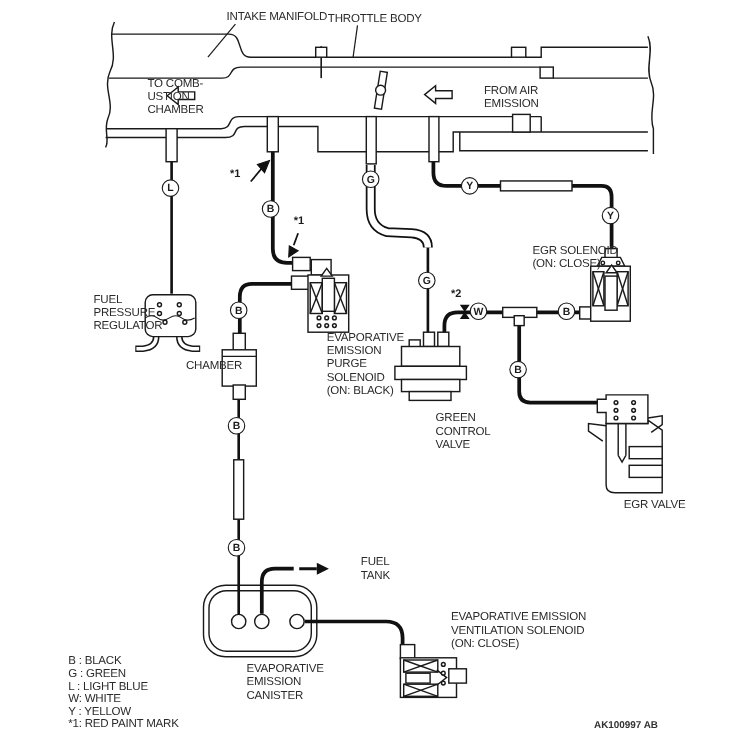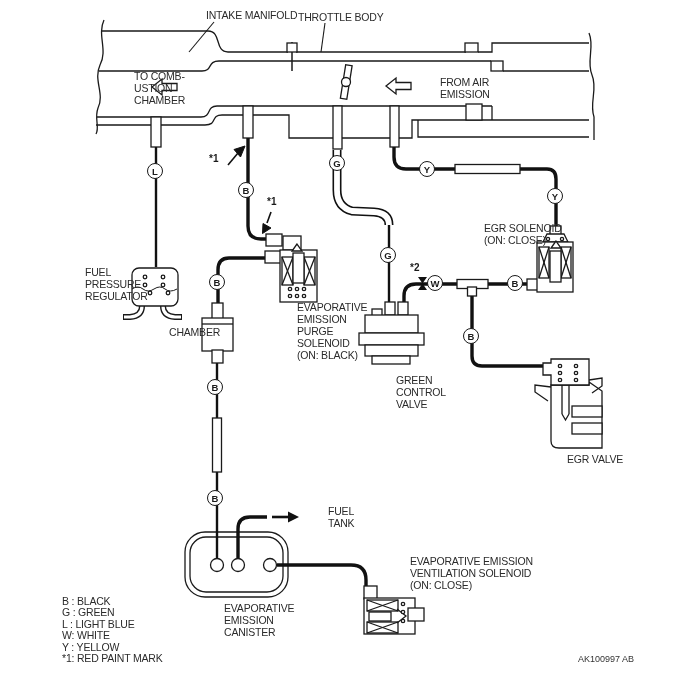--- a/index.html
+++ b/index.html
@@ -6,21 +6,21 @@
   .stage{position:relative;width:679px;height:677px;background:#ffffff;overflow:hidden;
          font-family:"Liberation Sans",sans-serif;}
   .art{position:absolute;left:0;top:0;}
   .lbl{position:absolute;font-weight:normal;font-size:10.5px;line-height:12px;
        letter-spacing:-0.2px;color:#2b2b2b;white-space:nowrap;padding-left:28px;}
   .legend{line-height:11.4px;}
   .mark{position:absolute;font-size:10px;font-weight:bold;color:#1a1a1a;white-space:nowrap;}
   .conn{position:absolute;width:16px;height:16px;border:1.6px solid #1a1a1a;border-radius:50%;
         background:#fff;display:flex;align-items:center;justify-content:center;
         font-size:9.5px;font-weight:bold;color:#1a1a1a;box-sizing:border-box;}
-  .ak{position:absolute;font-size:9px;font-weight:normal;color:#333;width:132px;text-align:center;}
+  .ak{position:absolute;font-size:9px;font-weight:bold;color:#333;width:132px;text-align:left;}
 </style>
 </head>
 <body>
 
 <div class="stage">
 
   <svg class="art" width="679" height="677" viewBox="0 0 679 677">
 
     <g stroke="#1a1a1a" stroke-width="1.3" fill="none">
 

